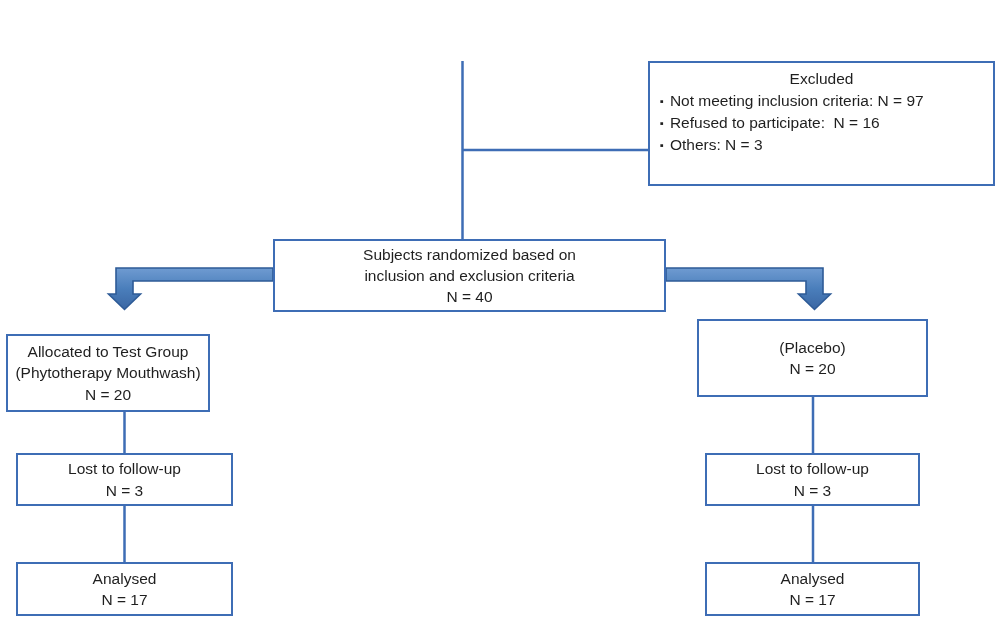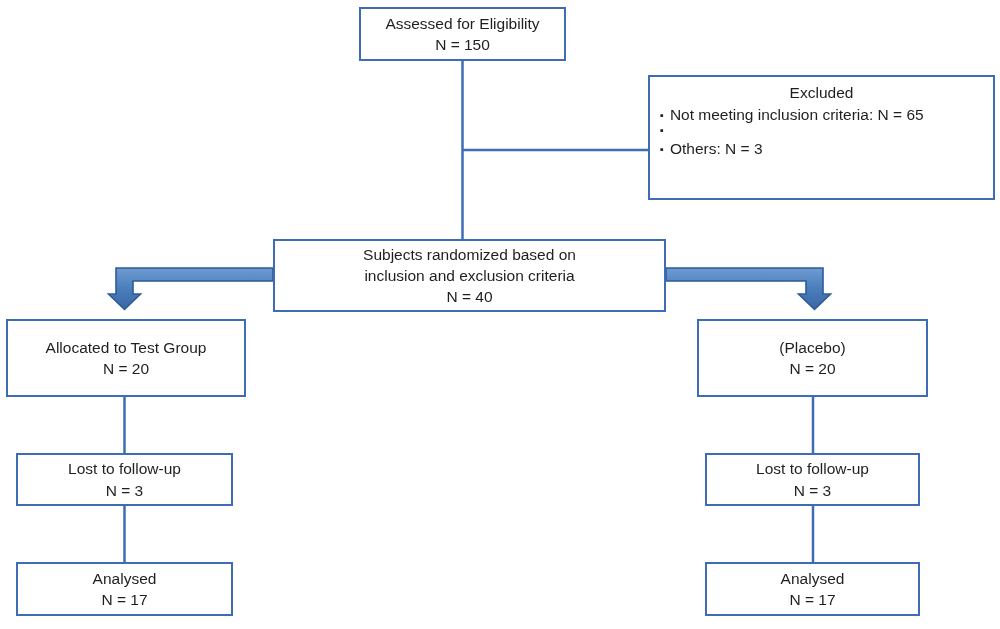--- a/index.html
+++ b/index.html
@@ -24,24 +24,24 @@
     border:2.5px solid var(--blue);
     background:#ffffff;
     display:flex;flex-direction:column;
     justify-content:center;align-items:center;
     text-align:center;
     font-size:15.5px;line-height:1.36;
   }
   .box .line{white-space:pre-wrap;}
   
   #box-assessed      {left:359px; top:7px;   width:207px; height:54px;}
-  #box-excluded      {left:648px; top:75px;  width:347px; height:125px;
+  #box-excluded      {left:648px; top:61px;  width:347px; height:125px;
                       align-items:stretch; padding:5px 8px 5px 8px; justify-content:flex-start;}
   #box-randomized    {left:273px; top:239px; width:393px; height:73px;}
-  #box-test          {left:6px;   top:319px; width:240px; height:78px;}
+  #box-test          {left:6px;   top:334px; width:204px; height:78px;}
   #box-control       {left:697px; top:319px; width:231px; height:78px;}
   #box-lost-left     {left:16px;  top:453px; width:217px; height:53px;}
   #box-lost-right    {left:705px; top:453px; width:215px; height:53px;}
   #box-analysed-left {left:16px;  top:562px; width:217px; height:54px;}
   #box-analysed-right{left:705px; top:562px; width:215px; height:54px;}
   
   #box-excluded .center-line{text-align:center;}
   .bullet-row{
     display:flex;align-items:baseline;
     text-align:left;margin-top:1px;
@@ -76,48 +76,46 @@
     <path d="M124.5 506 V562" stroke="#3e6db5" stroke-width="2.5" fill="none"></path>
 
     <path d="M813 397 V453" stroke="#3e6db5" stroke-width="2.5" fill="none"></path>
     <path d="M813 506 V562" stroke="#3e6db5" stroke-width="2.5" fill="none"></path>
 
     <path d="M273 268 L116 268 L116 294 L108.5 294 L124.5 309.5 L140.5 294 L133 294 L133 281 L273 281 Z" fill="url(#agrad)" stroke="#2e5b97" stroke-width="1.6" stroke-linejoin="miter"></path>
 
     <path d="M666 268 L823 268 L823 294 L830.5 294 L814.5 309.5 L798.5 294 L806 294 L806 281 L666 281 Z" fill="url(#agrad)" stroke="#2e5b97" stroke-width="1.6" stroke-linejoin="miter"></path>
   </svg>
 
-  <div class="box" id="box-assessed">
-    <div class="line">Assessed for Eligibility</div>
-    <div class="line">N = 150</div>
-  </div>
 
   <div class="box" id="box-excluded">
     <div class="line center-line">Excluded</div>
     <div class="bullet-row">
       <span class="bullet">▪</span>
-      <span class="bullet-text">Not meeting inclusion criteria: N = 65</span>
+      <span class="bullet-text">Not meeting inclusion criteria: N = 97</span>
     </div>
     <div class="bullet-row">
       <span class="bullet">▪</span>
+      <span class="bullet-text">Refused to participate:  N = 16</span>
     </div>
     <div class="bullet-row">
       <span class="bullet">▪</span>
       <span class="bullet-text">Others: N = 3</span>
     </div>
   </div>
 
   <div class="box" id="box-randomized">
     <div class="line">Subjects randomized based on</div>
     <div class="line">inclusion and exclusion criteria</div>
     <div class="line">N = 40</div>
   </div>
 
   <div class="box" id="box-test">
     <div class="line">Allocated to Test Group</div>
+    <div class="line">(Phytotherapy Mouthwash)</div>
     <div class="line">N = 20</div>
   </div>
 
   <div class="box" id="box-control">
     <div class="line">(Placebo)</div>
     <div class="line">N = 20</div>
   </div>
 
   <div class="box" id="box-lost-left">
     <div class="line">Lost to follow-up</div>

